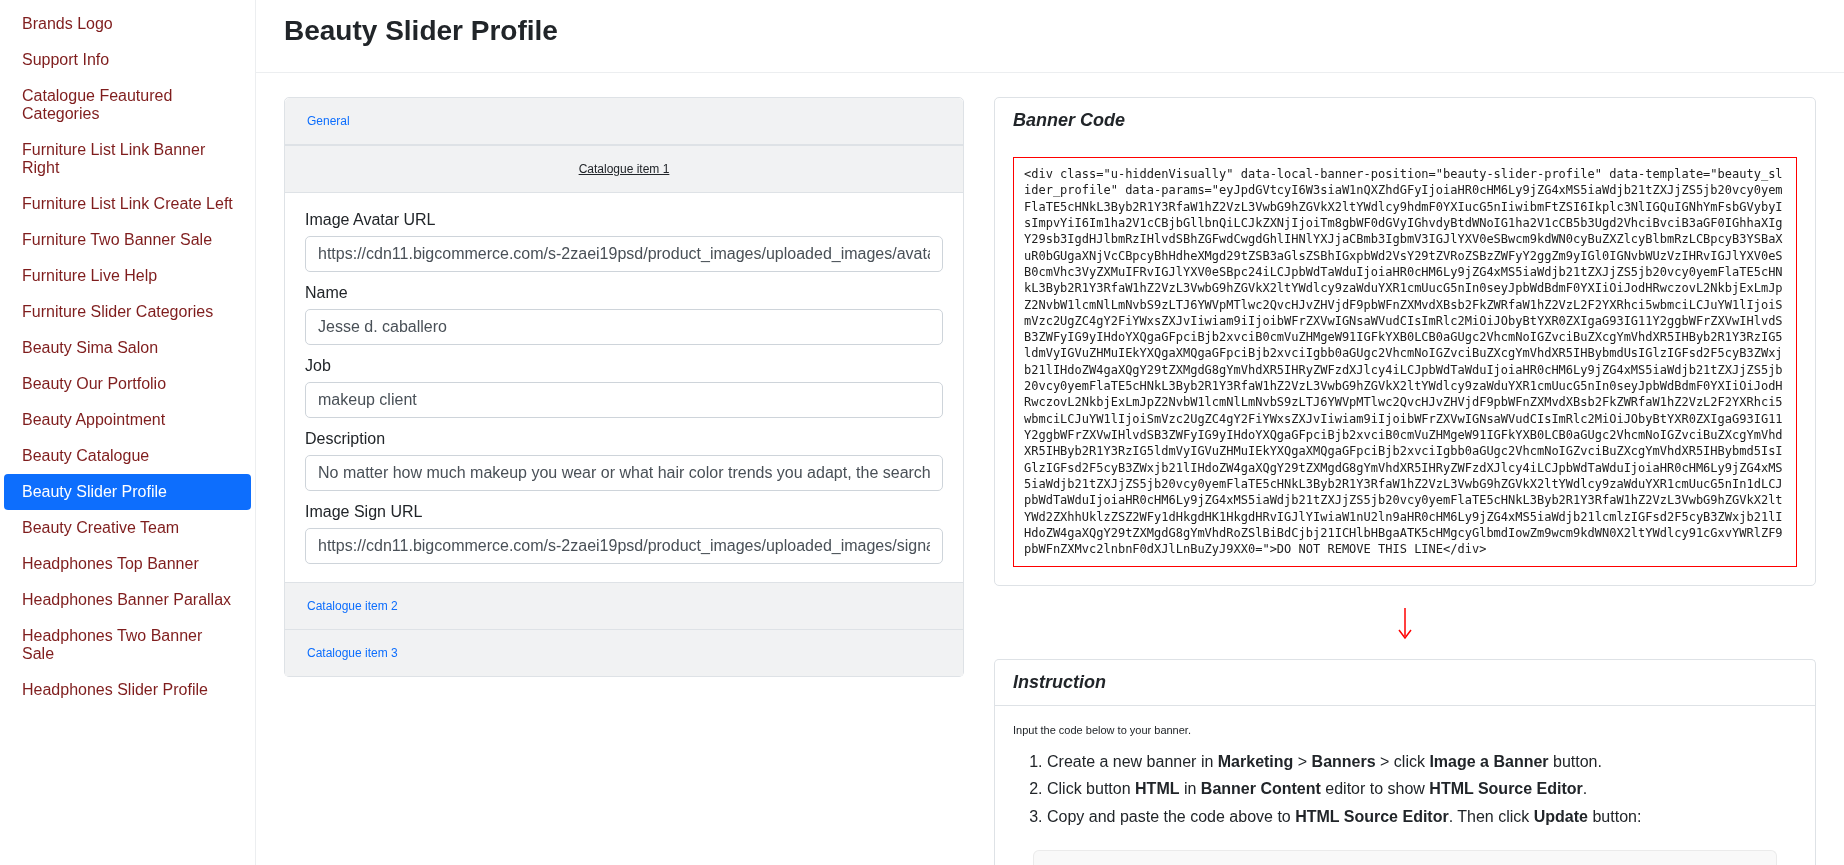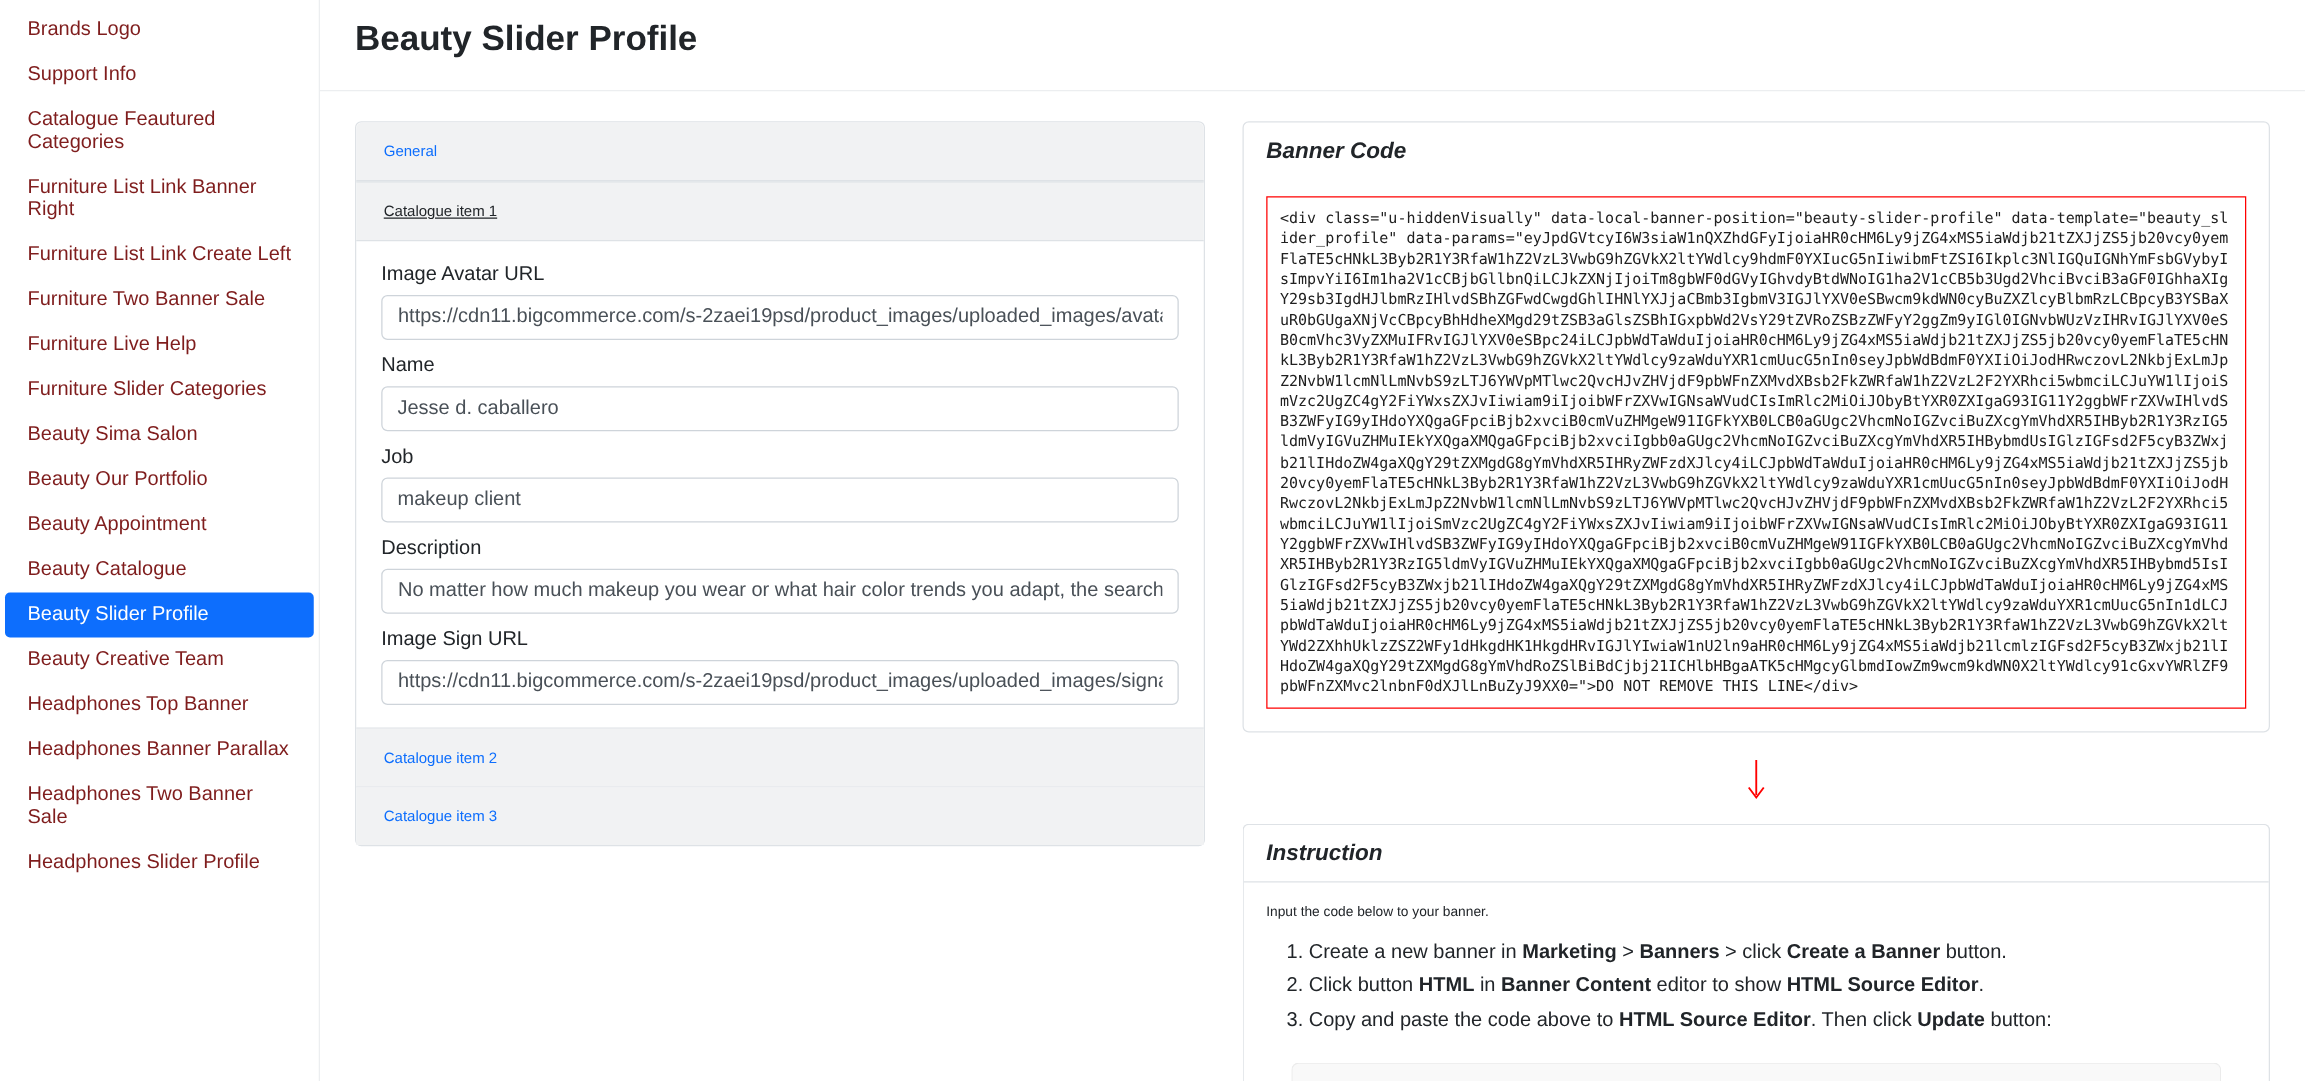--- a/index.html
+++ b/index.html
@@ -68,20 +68,21 @@
     padding: 16px 22px;
     font-size: 12px;
     color: #0d6efd;
     background: #f1f2f3;
     cursor: pointer;
   }
   .accordion-header.expanded {
     color: #212529;
     text-decoration: underline;
     border-top: 1px solid #dee2e6;
+    text-align: center;
   }
   .accordion-item:first-child .accordion-header { border-top: none; border-radius: 5px 5px 0 0; }
   .accordion-body {
     padding: 18px 20px 18px;
     border-top: 1px solid #dee2e6;
   }
   .form-group { margin-bottom: 12px; }
   .form-group:last-child { margin-bottom: 0; }
   .form-label { display: block; font-size: 16px; margin-bottom: 7px; }
   .form-input {
@@ -215,21 +216,21 @@
           <line x1="11" y1="2" x2="11" y2="30" stroke="#ff0000" stroke-width="1.5"></line>
           <polyline points="5,24 11,32 17,24" fill="none" stroke="#ff0000" stroke-width="1.5"></polyline>
         </svg>
       </div>
 
       <div class="panel" style="border-bottom:none; border-radius:5px 5px 0 0;">
         <div class="panel-header">Instruction</div>
         <div class="panel-body" style="border-top:1px solid #dee2e6; padding-top:18px;">
           <p class="instr-text">Input the code below to your banner.</p>
           <ol class="instr-list" id="instr-steps">
-              <li>Create a new banner in <b>Marketing</b> &gt; <b>Banners</b> &gt; click <b>Create a Banner</b> button.</li>
+              <li>Create a new banner in <b>Marketing</b> &gt; <b>Banners</b> &gt; click <b>Image a Banner</b> button.</li>
               <li>Click button <b>HTML</b> in <b>Banner Content</b> editor to show <b>HTML Source Editor</b>.</li>
               <li>Copy and paste the code above to <b>HTML Source Editor</b>. Then click <b>Update</b> button:</li>
             </ol>
 
           <div class="banner-details-shell">
             
             
           </div>
         </div>
       </div>

